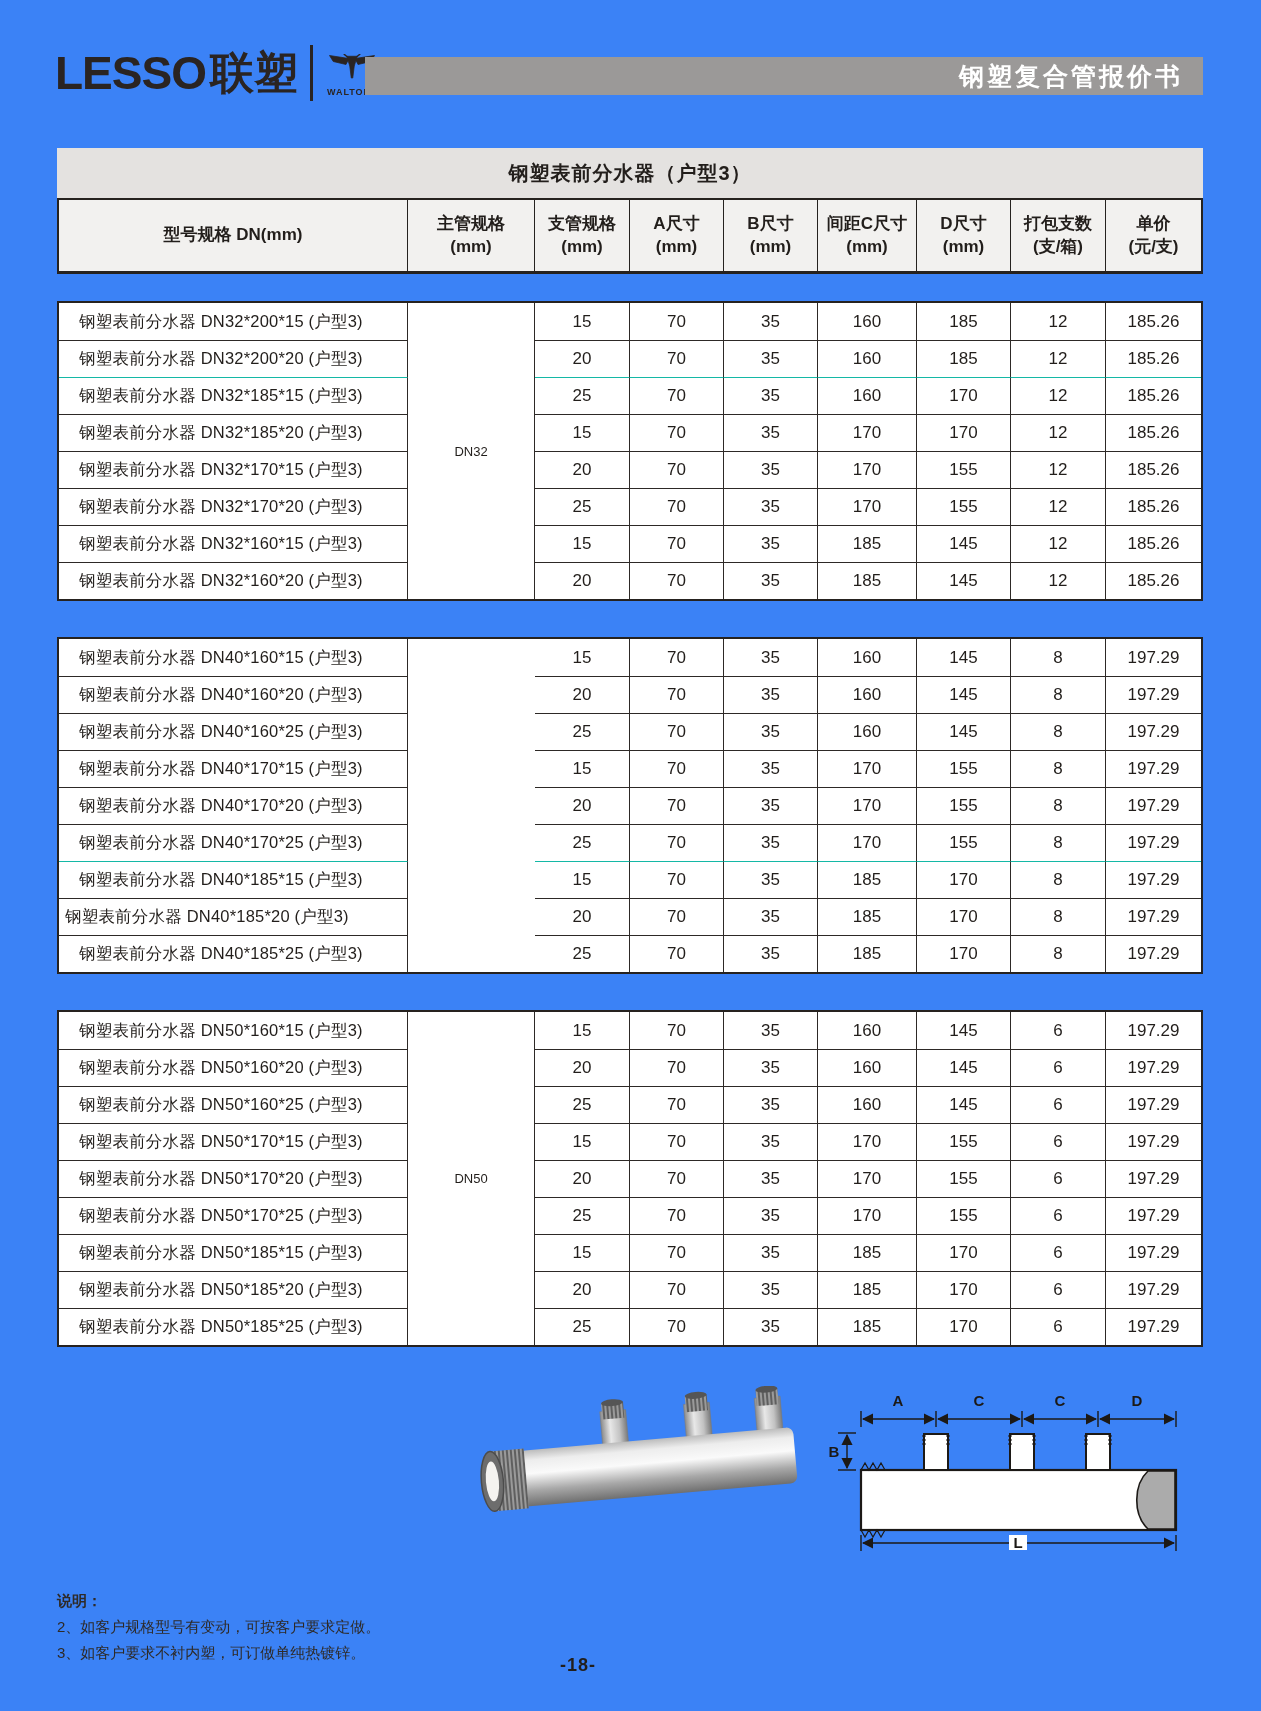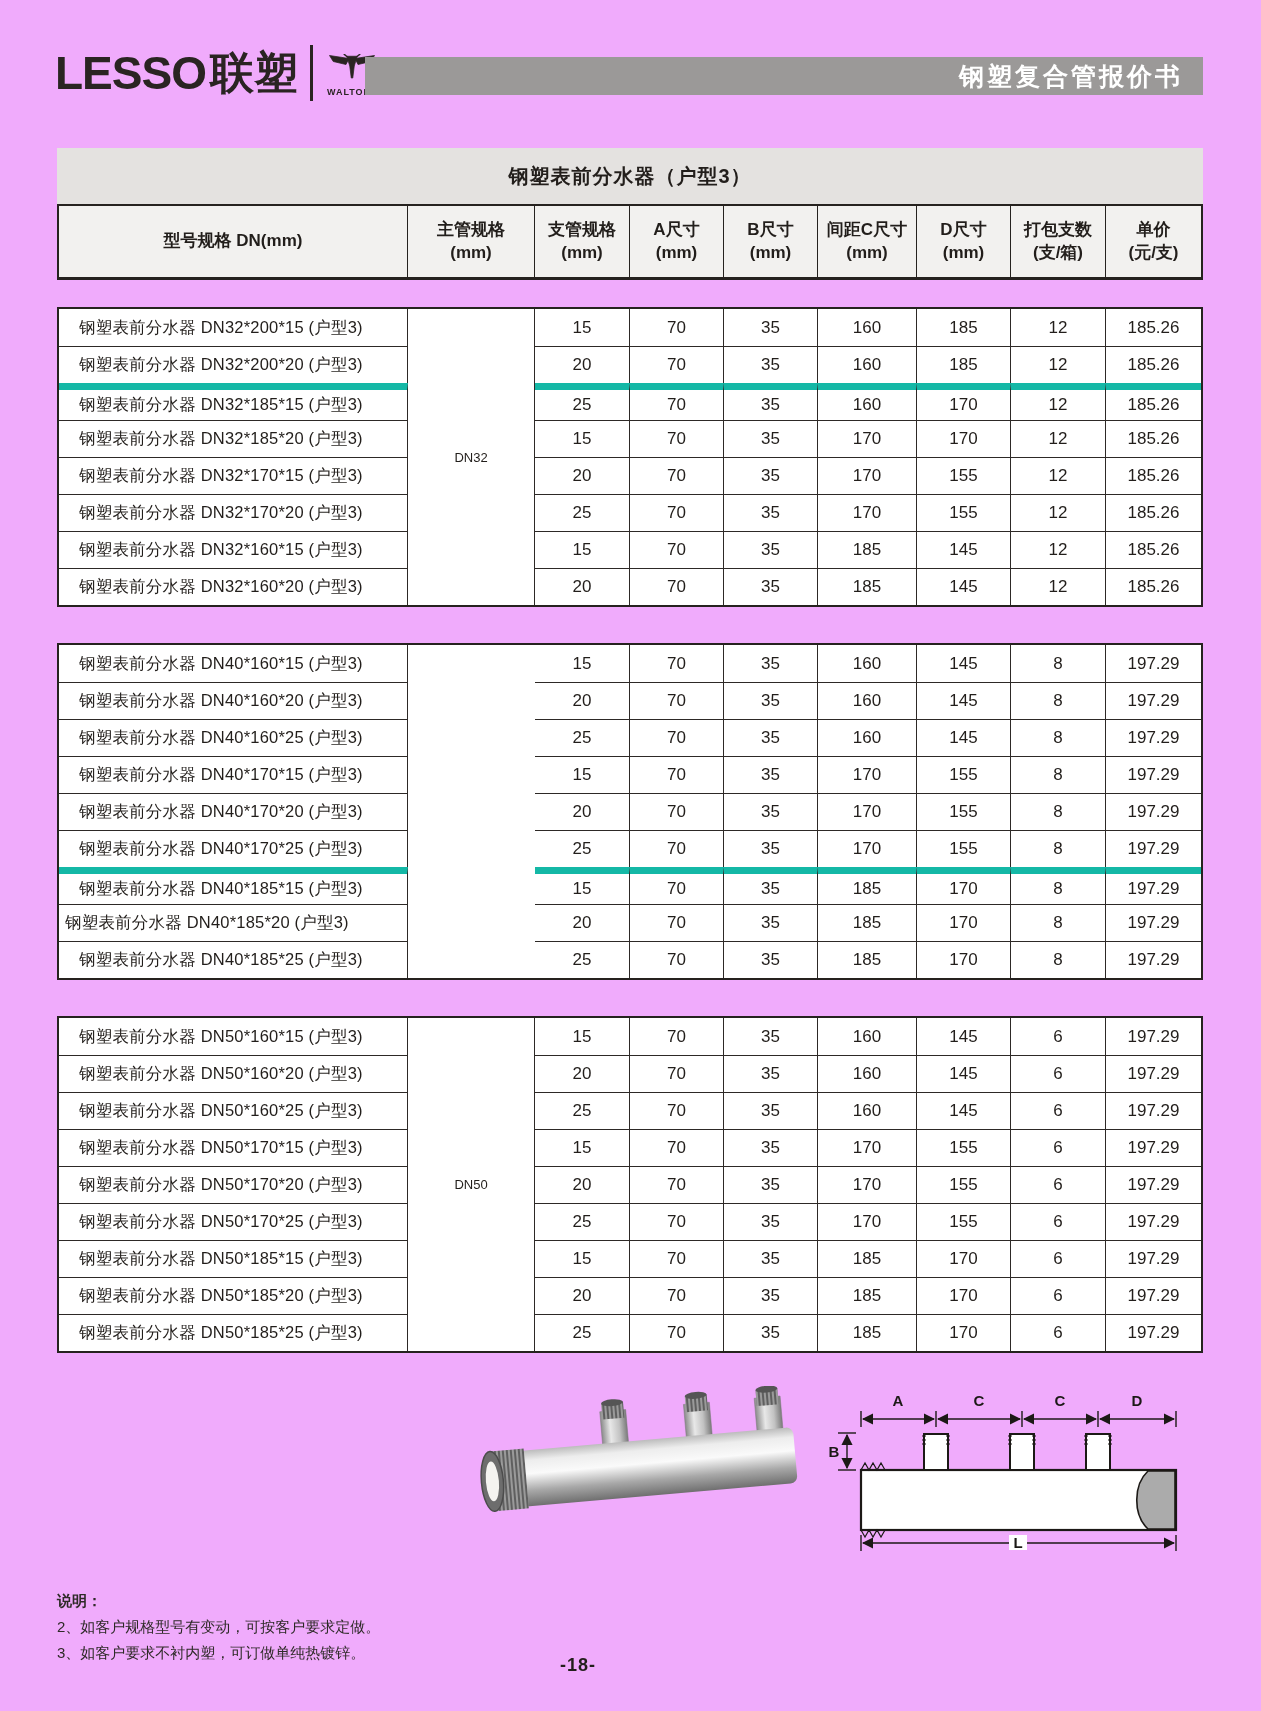--- a/index.html
+++ b/index.html
@@ -1,19 +1,19 @@
 <!DOCTYPE html>
 <html><head>
 <meta charset="utf-8">
 <style>
   * { margin:0; padding:0; box-sizing:border-box; }
   html,body { background:#e8e8e8; }
   body { font-family:"Liberation Sans","DejaVu Sans",sans-serif; }
   .page {
-    position:relative; width:1261px; height:1711px; background:#f0abfc;
+    position:relative; width:1261px; height:1711px; background:#3b82f6;
     margin:0 auto; color:#221e1b; overflow:hidden;
     --cols:349px 127px 95px 94px 94px 99px 94px 95px 95px;
     --bd:#26221f;
   }
   
   .logo { position:absolute; left:55px; top:42px; display:flex; align-items:center; height:62px; }
   .logo-lesso { font-size:46px; font-weight:900; letter-spacing:-1px; color:#2a2422; }
   .logo-liansu { font-size:44px; font-weight:900; color:#2a2422; margin-left:4px; }
   .logo-divider { width:3px; height:56px; background:#2a2422; margin:0 14px 0 12px; }
   .walton-block { display:flex; flex-direction:column; align-items:center; margin-top:4px; }
@@ -21,21 +21,21 @@
   .walton-text .reg { font-size:6px; vertical-align:super; }
   .banner {
     position:absolute; left:365px; top:57px; width:838px; height:38px;
     background:#9b9998; color:#ffffff; display:flex; align-items:center;
     justify-content:flex-end; padding-right:20px; font-size:25px; font-weight:700;
     letter-spacing:3px;
   }
   
   .sheet { position:absolute; left:57px; top:148px; width:1146px; }
   .title-band {
-    height:56px; background:#e4e2e0; display:flex; align-items:center;
+    height:50px; background:#e4e2e0; display:flex; align-items:center;
     justify-content:center; font-size:20px; font-weight:700; letter-spacing:1px;
   }
   .header-grid {
     display:grid; grid-template-columns:var(--cols); height:76px;
     background:#f2f1ef; border:2px solid var(--bd); border-bottom-width:3px;
   }
   .h-cell {
     display:flex; flex-direction:column; align-items:center; justify-content:center;
     font-size:17px; font-weight:700; line-height:1.3; border-right:1px solid var(--bd);
   }
@@ -45,21 +45,21 @@
     border:2px solid var(--bd); background:#ffffff;
   }
   .sec-1 { margin-top:27px; }
   .sec-2, .sec-3 { margin-top:36px; }
   .cell {
     display:flex; align-items:center; justify-content:center; font-size:17px;
     border-right:1px solid #2d2926; border-top:1px solid #2d2926; overflow:hidden;
   }
   .cell.row0 { border-top:none; }
   .cell.lastcol { border-right:none; }
-  .cell.thick { border-top:7px solid #14b8a6; }
+  .cell.thick { border-top:1px solid #14b8a6; }
   .cell.desc { justify-content:flex-start; padding-left:20px; font-size:16.5px; letter-spacing:0.2px; }
   .cell.merged { border-top:none; font-size:13px; }
   
   .figure-area { position:absolute; left:0; top:1378px; width:1261px; height:205px; }
   .photo-svg { position:absolute; left:448px; top:8px; }
   .diagram-svg { position:absolute; left:826px; top:0px; }
   
   .notes { position:absolute; left:57px; top:1588px; font-size:15px; line-height:1.72; color:#2e2a27; }
   .notes-title { font-weight:700; }
   .pagenum { position:absolute; left:498px; top:1655px; width:160px; text-align:center;

